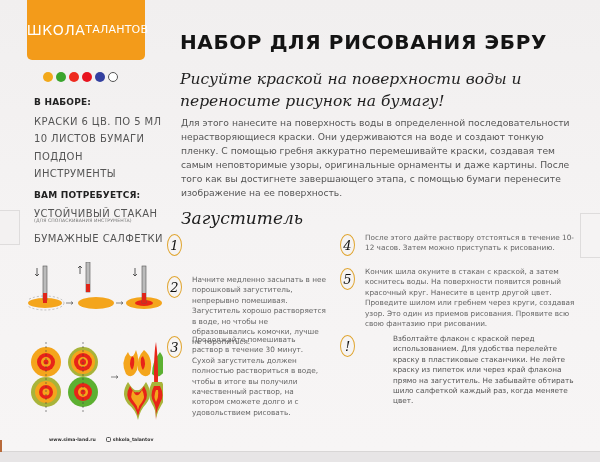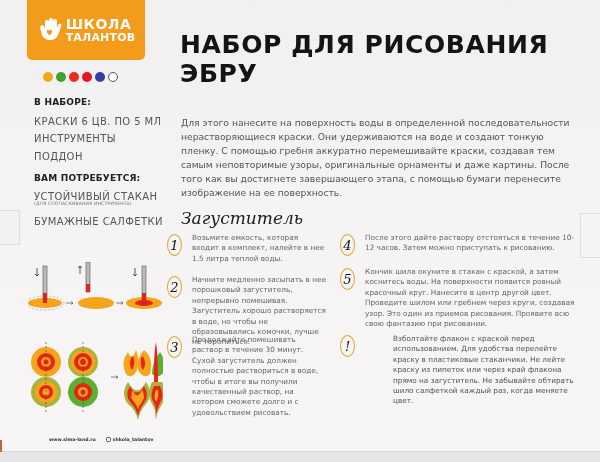--- a/index.html
+++ b/index.html
@@ -22,37 +22,37 @@
     .logo {
       position: absolute; left: 27px; top: 0; width: 118px; height: 60px;
       background: #f39b1a;
       border-radius: 0 0 5px 5px;
       display: flex; align-items: center; justify-content: center;
       color: #fff;
     }
     .logo .hand { width: 26px; height: 24px; margin-right: 3px; }
     .logo .logo-text {
       font-family: "DejaVu Sans", sans-serif;
-      font-weight: bold;
+      font-weight: normal;
       line-height: 1;
-      display: flex; flex-direction: column;
+      display: flex; flex-direction: row;
     }
     .logo .l1 { font-size: 14px; letter-spacing: 0.5px; }
     .logo .l2 { font-size: 11px; letter-spacing: 0.2px; margin-top: 1px; }
 
     .dots {
       position: absolute; left: 43px; top: 72px; display: flex; gap: 3px;
     }
     .dot { width: 10px; height: 10px; border-radius: 50%; }
     .dot.white { background: #fff; border: 1px solid #555; }
 
     .title {
       position: absolute; left: 180px; top: 30px;
       font-family: "DejaVu Sans", sans-serif;
-      font-weight: bold; font-size: 25px; letter-spacing: 0.6px;
+      font-weight: bold; font-size: 20px; letter-spacing: 0.6px;
       color: #141414;
     }
     .subtitle {
       position: absolute; left: 180px; top: 68px; width: 400px;
       font-family: "DejaVu Serif", serif; font-style: italic;
       font-size: 15.5px; line-height: 22px; color: #1f1f1f;
     }
     .intro {
       position: absolute; left: 181px; top: 116px; width: 400px;
       font-size: 9.2px; line-height: 14.1px; color: #555;
@@ -128,41 +128,42 @@
   <div class="dots">
     <span class="dot" style="background:#f2a81a"></span>
     <span class="dot" style="background:#3aa52d"></span>
     <span class="dot" style="background:#ee2a1f"></span>
     <span class="dot" style="background:#e8141f"></span>
     <span class="dot" style="background:#3440a0"></span>
     <span class="dot white"></span>
   </div>
 
   <h1 class="title">НАБОР ДЛЯ РИСОВАНИЯ ЭБРУ</h1>
+  <div class="subtitle">Рисуйте краской на поверхности воды и переносите рисунок на бумагу!</div>
   <p class="intro">Для этого нанесите на поверхность воды в определенной последовательности нерастворяющиеся краски. Они удерживаются на воде и создают тонкую пленку. С помощью гребня аккуратно перемешивайте краски, создавая тем самым неповторимые узоры, оригинальные орнаменты и даже картины. После того как вы достигнете завершающего этапа, с помощью бумаги перенесите изображение на ее поверхность.</p>
 
   <div class="tab-left"></div>
   <div class="tab-right"></div>
 
   <div class="sidebar">
     <div class="side-head">В НАБОРЕ:</div>
     <div class="side-item">КРАСКИ 6 ЦВ. ПО 5 МЛ</div>
+    <div class="side-item">10  ЛИСТОВ БУМАГИ</div>
+    <div class="side-item">ПОДДОН</div>
     <div class="side-item">ИНСТРУМЕНТЫ</div>
-    <div class="side-item">ПОДДОН</div>
     <div class="side-head second">ВАМ ПОТРЕБУЕТСЯ:</div>
     <div class="side-item">УСТОЙЧИВЫЙ СТАКАН</div>
     <div class="side-note">(ДЛЯ СПОЛАСКИВАНИЯ ИНСТРУМЕНТА)</div>
     <div class="side-item">БУМАЖНЫЕ САЛФЕТКИ</div>
   </div>
 
   <div class="instr-title">Загуститель</div>
 
   <div class="step" style="left:167px; top:233px; width:160px;">
     <span class="num">1</span>
-    <span class="txt">Возьмите емкость, которая входит в комплект, налейте в нее 1.5 литра теплой воды.</span>
   </div>
   <div class="step" style="left:167px; top:275px; width:160px;">
     <span class="num">2</span>
     <span class="txt">Начните медленно засыпать в нее порошковый загуститель, непрерывно помешивая. Загуститель хорошо растворяется в воде, но чтобы не образовывались комочки, лучше не торопиться.</span>
   </div>
   <div class="step" style="left:167px; top:335px; width:160px;">
     <span class="num">3</span>
     <span class="txt">Продолжайте помешивать раствор в течение 30 минут. Сухой загуститель должен полностью раствориться в воде, чтобы в итоге вы получили качественный раствор, на котором сможете долго и с удовольствием рисовать.</span>
   </div>
   <div class="step" style="left:340px; top:233px; width:240px;">

